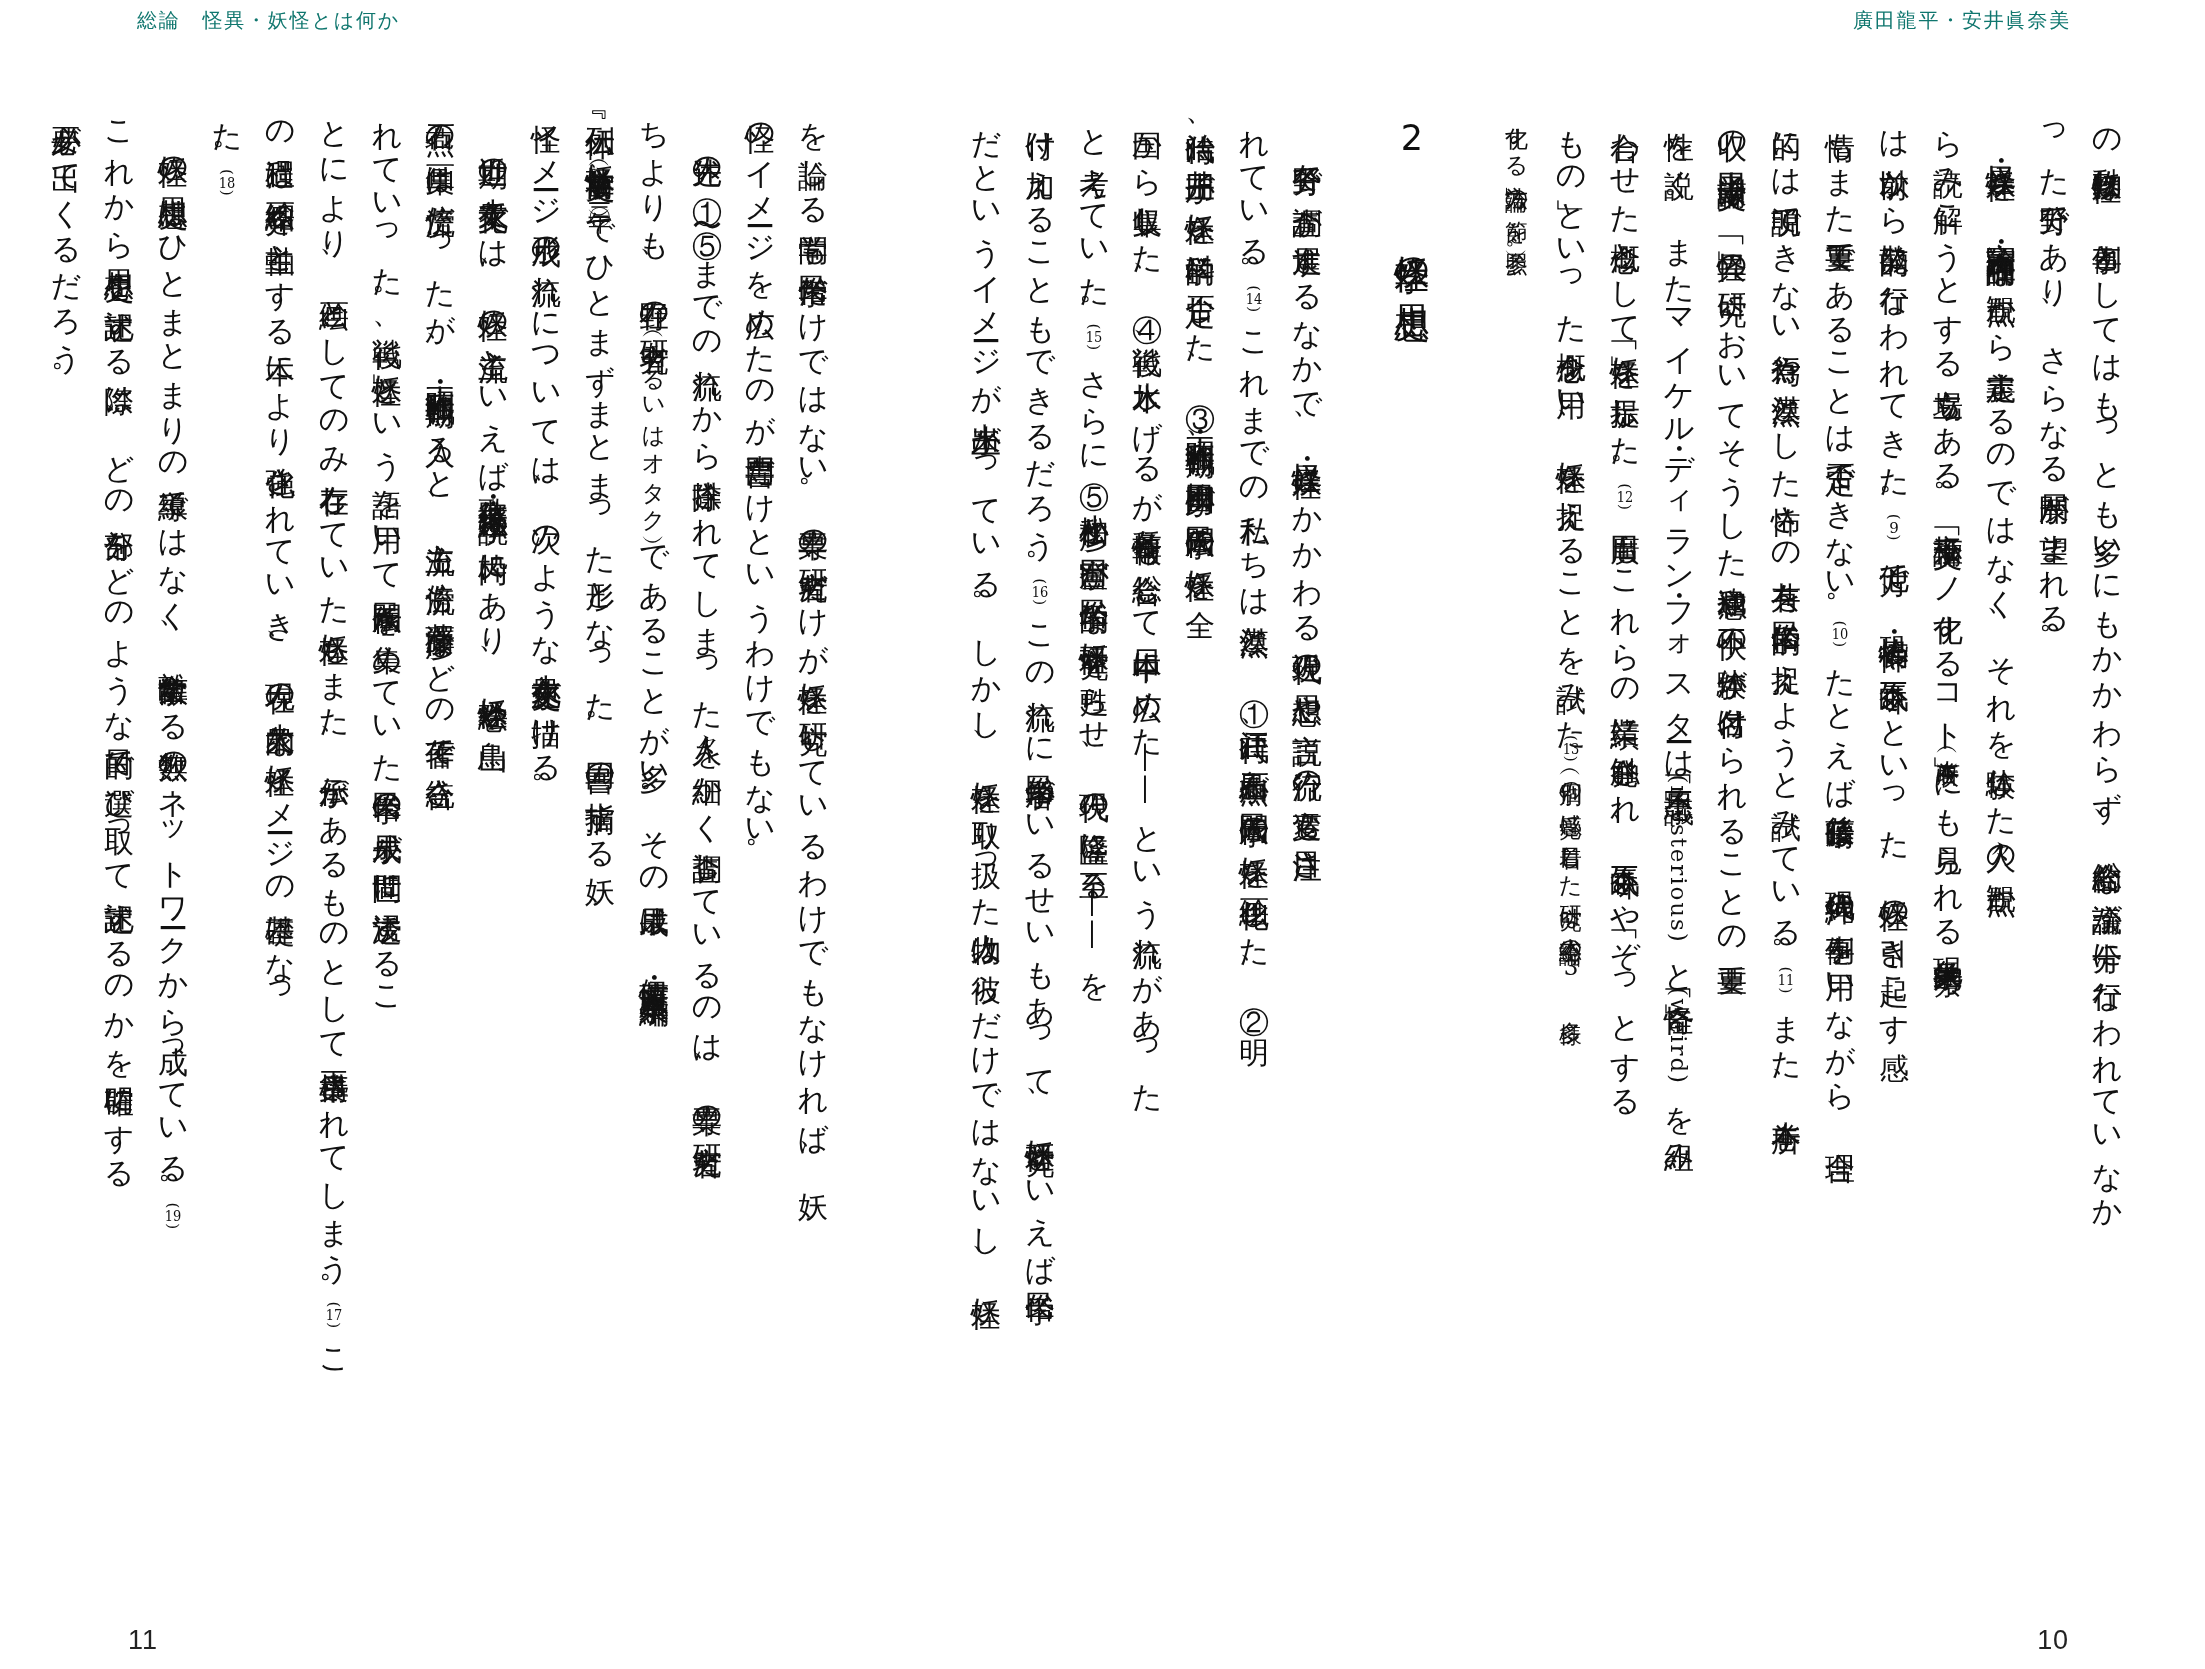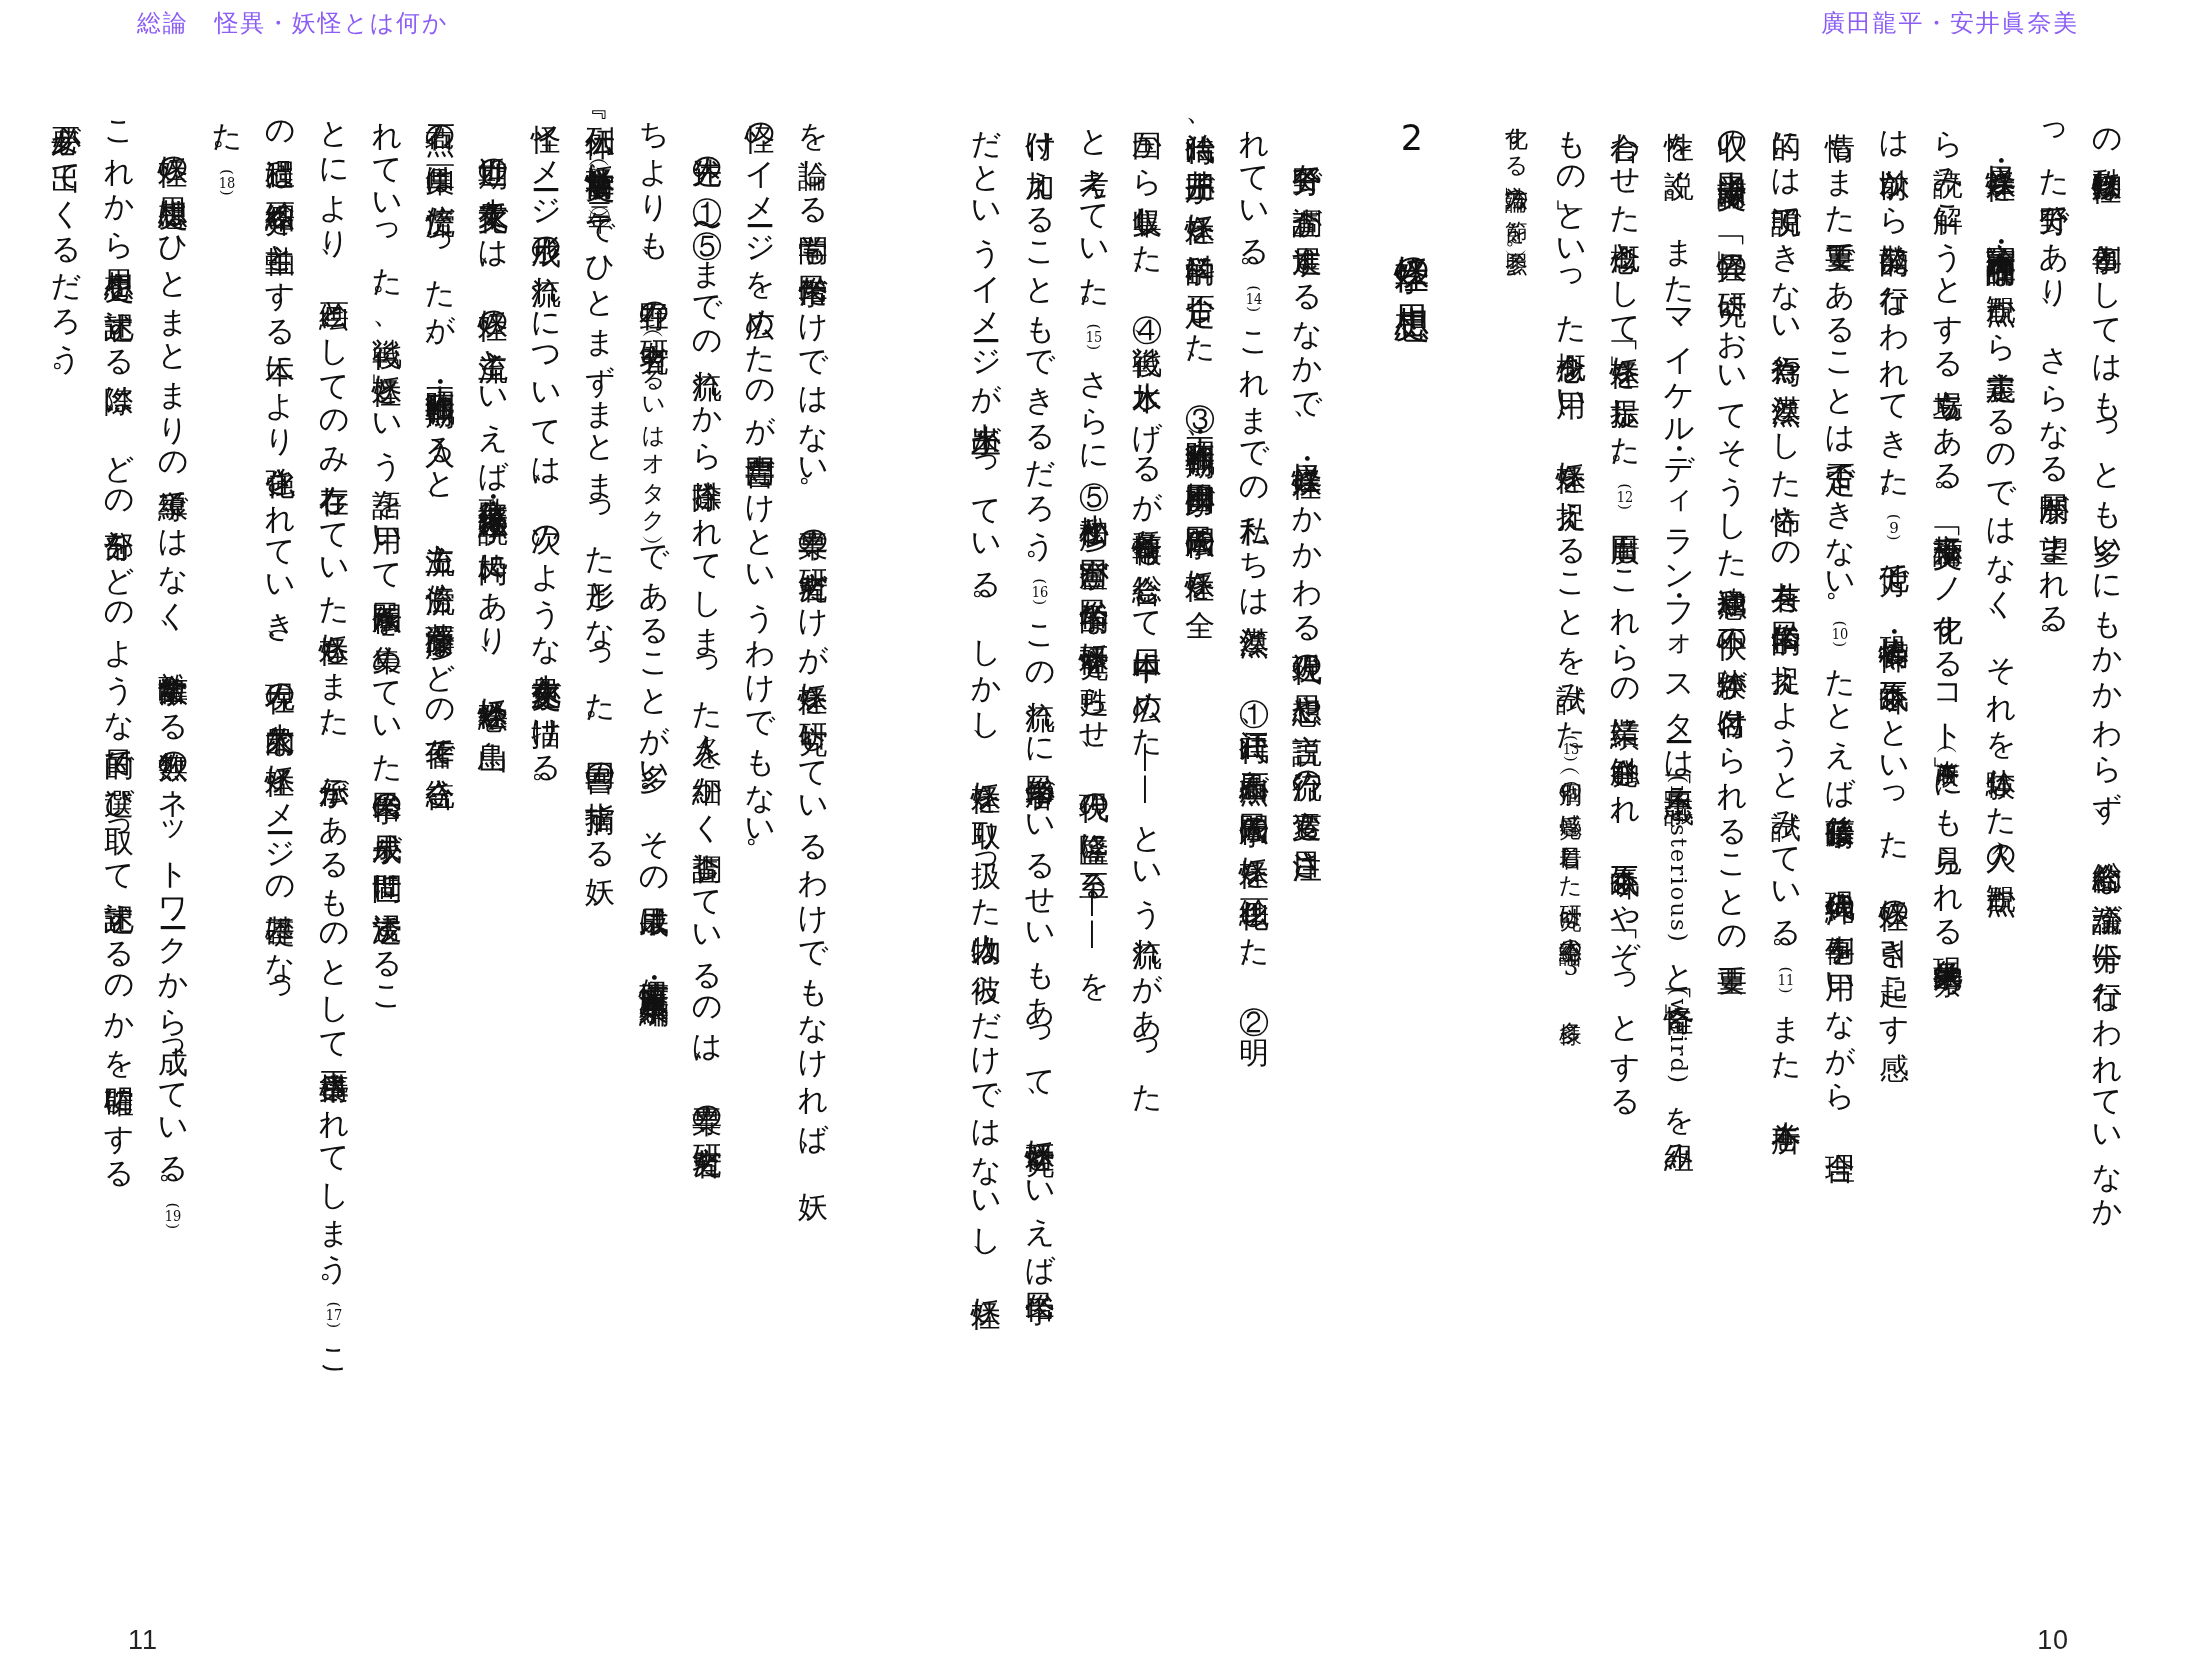--- a/index.html
+++ b/index.html
@@ -3,25 +3,25 @@
 <meta charset="utf-8">
 <style>
   html,body{margin:0;padding:0;}
   body{
     width:2206px;height:1669px;position:relative;overflow:hidden;
     background:#ffffff;color:#141414;
     font-family:"DejaVu Serif","Liberation Serif",serif;
   }
   
   .running-head{
-    position:absolute;top:7px;font-size:24px;letter-spacing:1.8px;
-    color:#8b5cf6;white-space:nowrap;
+    position:absolute;top:7px;font-size:20px;letter-spacing:1.8px;
+    color:#0f766e;white-space:nowrap;
   }
   #head-left{left:137px;}
-  #head-right{right:127px;}
+  #head-right{right:135px;}
   
   .folio{
     position:absolute;top:1625px;font-size:27px;color:#222;
     font-family:"Liberation Sans","DejaVu Sans",sans-serif;letter-spacing:0.9px;
   }
   #folio-left{left:128px;}
   #folio-right{right:137px;}
   
   .page-body{
     position:absolute;

